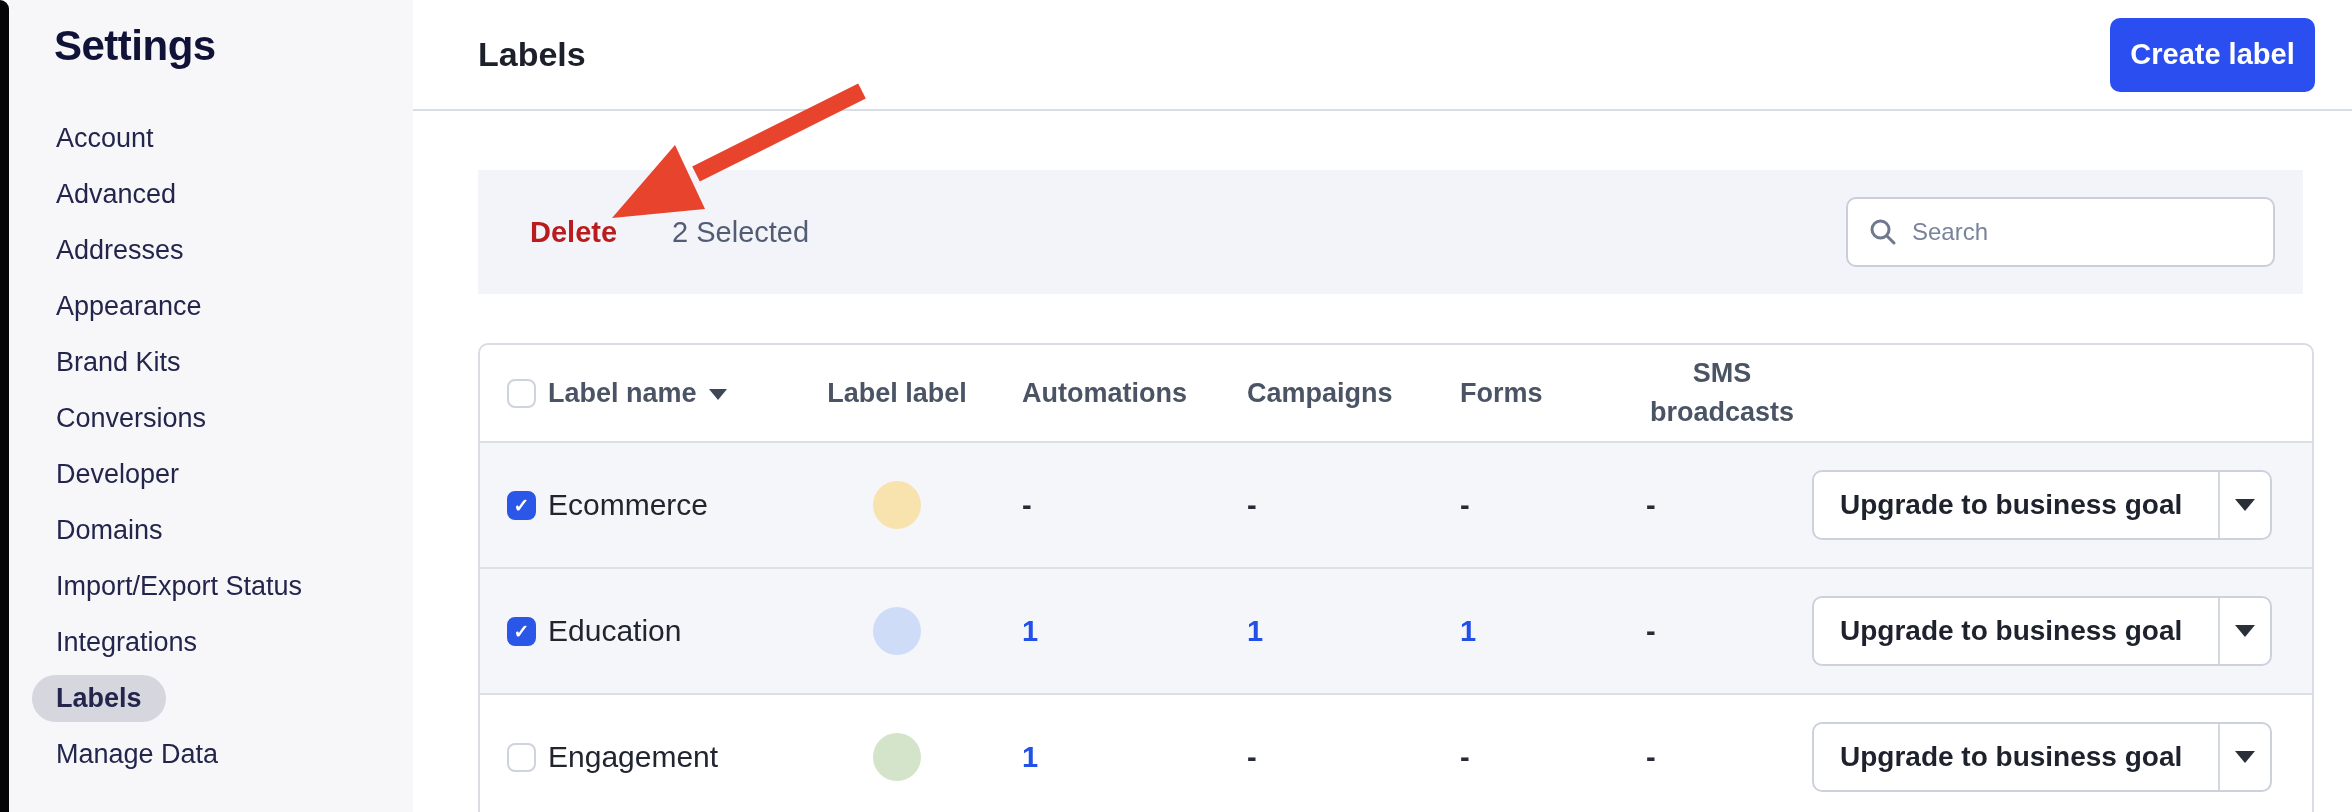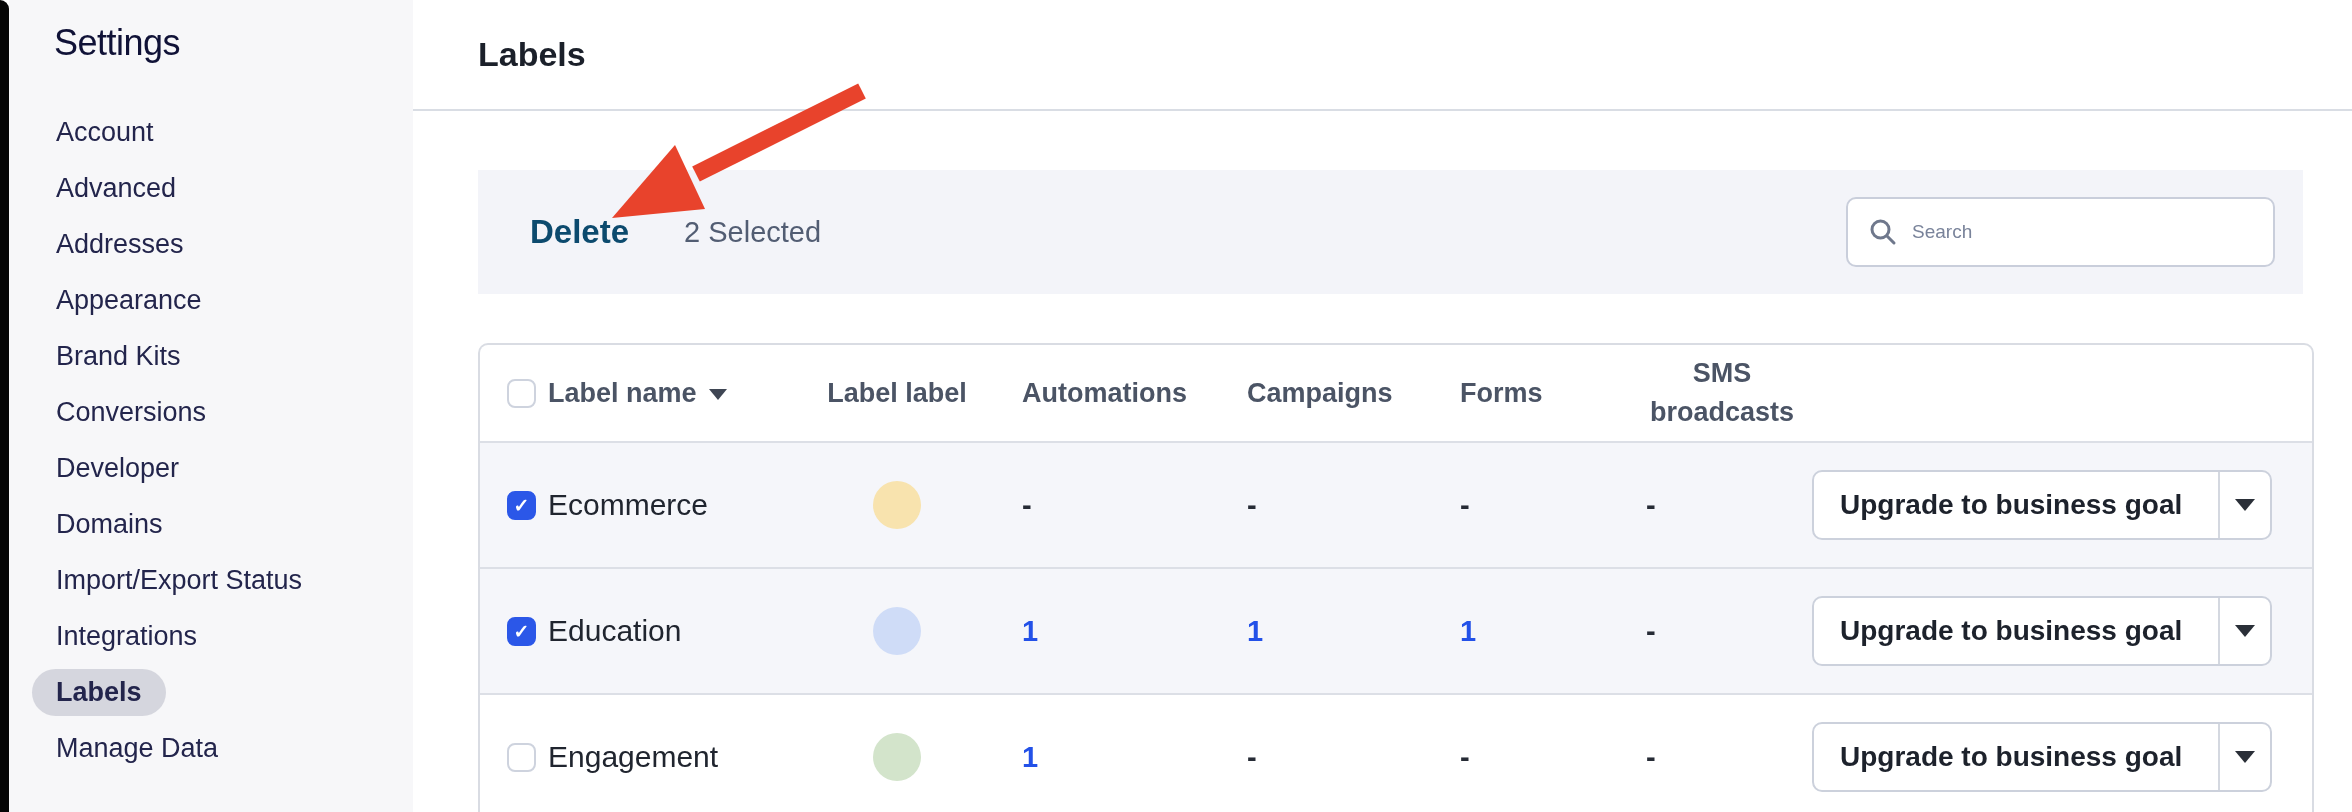--- a/index.html
+++ b/index.html
@@ -10,40 +10,40 @@
     background:#fff;
     color:#20252f;
   }
   button { font:inherit; background:none; border:0; padding:0; cursor:pointer; color:inherit; }
 
   
   .edge-strip { width:9px; flex:none; background:#050505; border-top-right-radius:20px; }
 
   
   .sidebar { width:404px; flex:none; background:#f7f7f9; padding-top:22px; }
-  .sidebar-title { margin-left:45px; font-size:36px; font-weight:400; color:#101237; letter-spacing:-0.5px; }
+  .sidebar-title { margin-left:45px; font-size:42px; font-weight:700; color:#101237; letter-spacing:-0.5px; }
   .nav { margin-top:40px; }
   .nav-item { height:56px; display:flex; align-items:center; padding-left:47px; font-size:27px; color:#23254c; cursor:pointer; white-space:nowrap; }
   .nav-item.active span { background:#d5d6de; border-radius:999px; padding:8px 24px; margin-left:-24px; font-weight:700; }
 
   
   .main { flex:1; background:#fff; display:flex; flex-direction:column; position:relative; }
   .main-header { height:111px; flex:none; border-bottom:2px solid #d9dde4; display:flex; align-items:center; padding:0 37px 0 65px; }
   .page-title { font-size:34px; font-weight:700; color:#1b202a; }
   .create-btn { margin-left:auto; width:205px; height:74px; border-radius:10px; background:#2b4ef0; color:#fff; font-size:29px; font-weight:700; display:flex; align-items:center; justify-content:center; }
 
   .content { padding:59px 0 0 65px; }
 
   
   .toolbar { width:1825px; height:124px; background:#f3f4f9; display:flex; align-items:center; padding:0 28px 0 52px; }
-  .delete-btn { color:#0c4a6e; font-weight:700; font-size:33px; }
+  .delete-btn { color:#b91c1c; font-weight:700; font-size:29px; }
   .selected-text { margin-left:55px; color:#525d73; font-size:29px; }
   .search-box { margin-left:auto; width:429px; height:70px; background:#fff; border:2px solid #c9cedb; border-radius:10px; display:flex; align-items:center; padding:0 20px; gap:14px; }
   .search-box svg { flex:none; }
-  .search-input { border:0; outline:0; width:100%; background:transparent; font-size:19px; color:#3c4454; font-family:"Liberation Sans", sans-serif; }
+  .search-input { border:0; outline:0; width:100%; background:transparent; font-size:24px; color:#3c4454; font-family:"Liberation Sans", sans-serif; }
   .search-input::placeholder { color:#79839a; }
 
   
   .table { margin-top:49px; width:1836px; height:549px; border:2px solid #d9dce3; border-bottom:0; border-radius:10px 10px 0 0; overflow:hidden; background:#fff; }
   .tgrid { display:grid; grid-template-columns:68px 254px 190px 225px 215px 200px 180px 1fr; align-items:center; }
   .thead { height:96px; font-size:27px; font-weight:700; color:#4b5465; }
   .trow { height:126px; border-top:2px solid #dcdfe6; font-size:30px; color:#20252f; background:#fff; }
   .trow.selected { background:#f5f6fa; }
 
   .cb { width:29px; height:29px; margin-left:27px; border-radius:8px; border:2px solid #ced3de; background:#fff; display:flex; align-items:center; justify-content:center; flex:none; cursor:pointer; }
@@ -116,20 +116,21 @@
       <div class="nav-item">
         <span>Manage Data</span>
       </div>
     </nav>
 </aside>
 
 <div class="main">
 
   <div class="main-header">
     <div class="page-title">Labels</div>
+    <button class="create-btn">Create label</button>
   </div>
 
   <div class="content">
 
     <div class="toolbar">
       <button class="delete-btn">Delete</button>
       <span class="selected-text">2 Selected</span>
       <div class="search-box">
         <svg width="30" height="30" viewBox="0 0 30 30">
           <circle cx="12.5" cy="12.5" r="8.5" fill="none" stroke="#6f788c" stroke-width="3"></circle>

